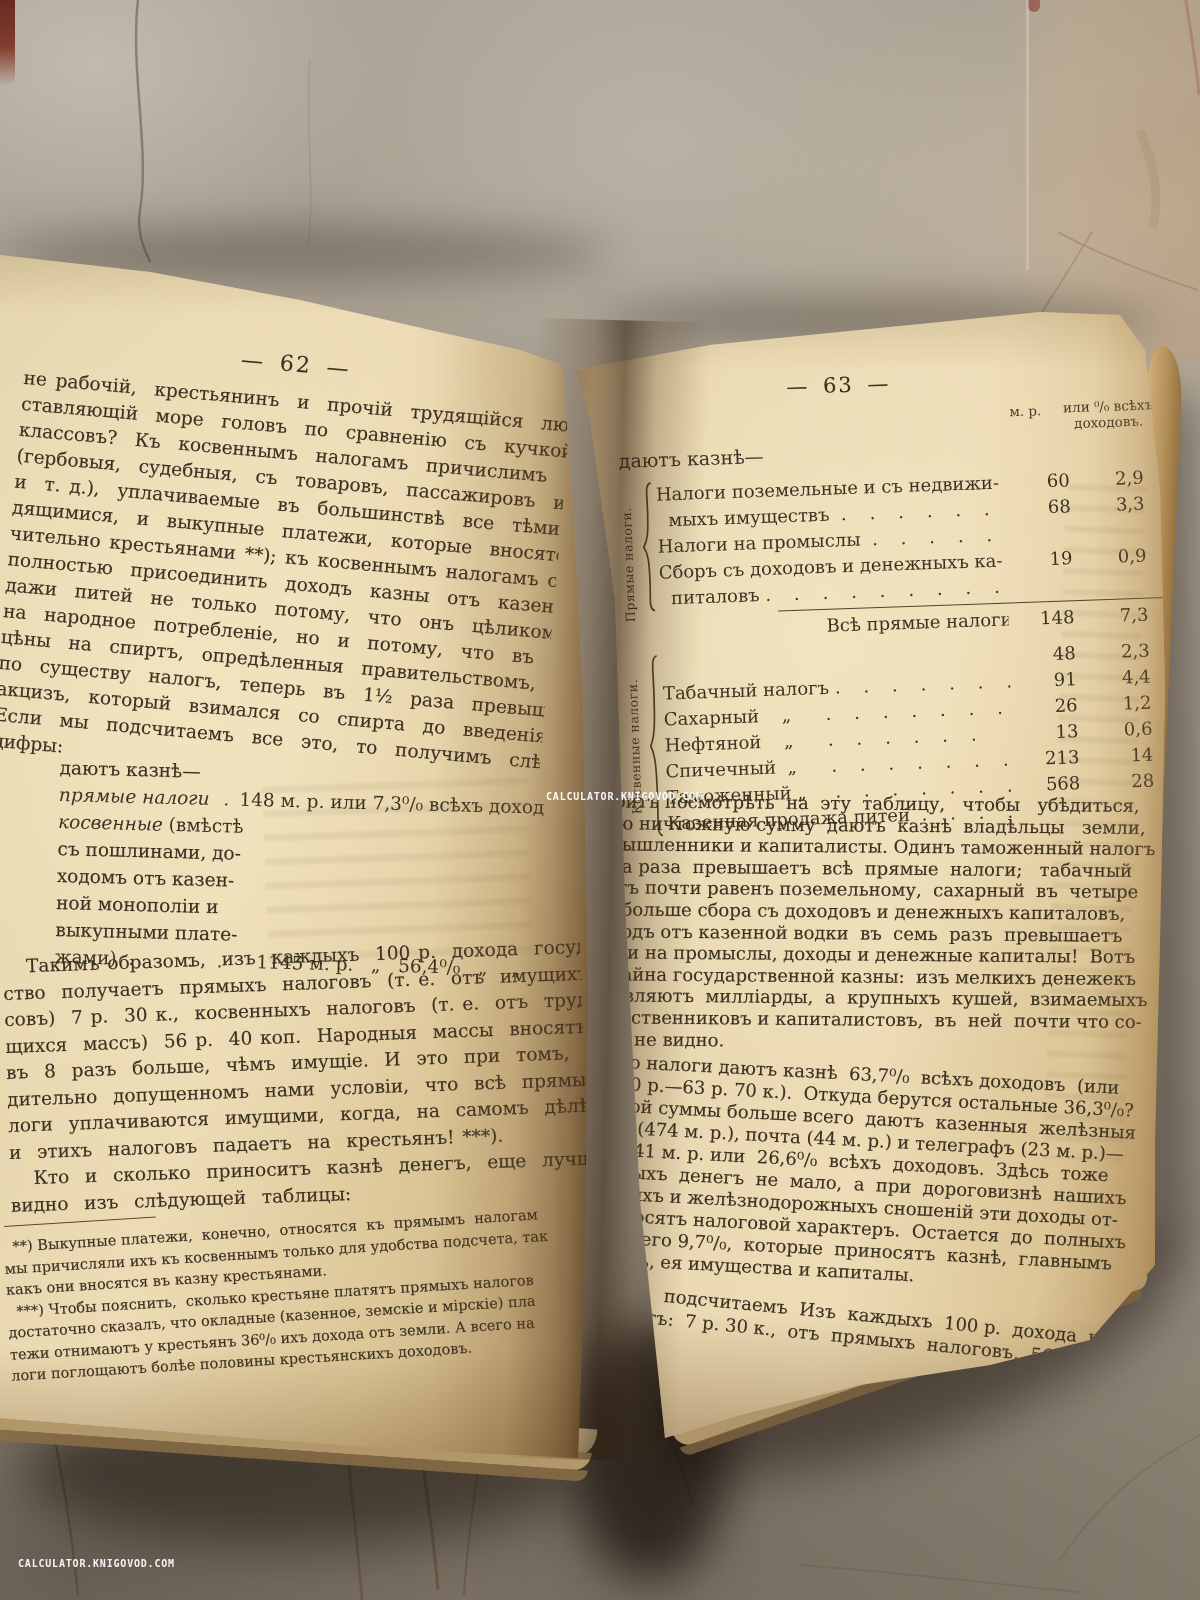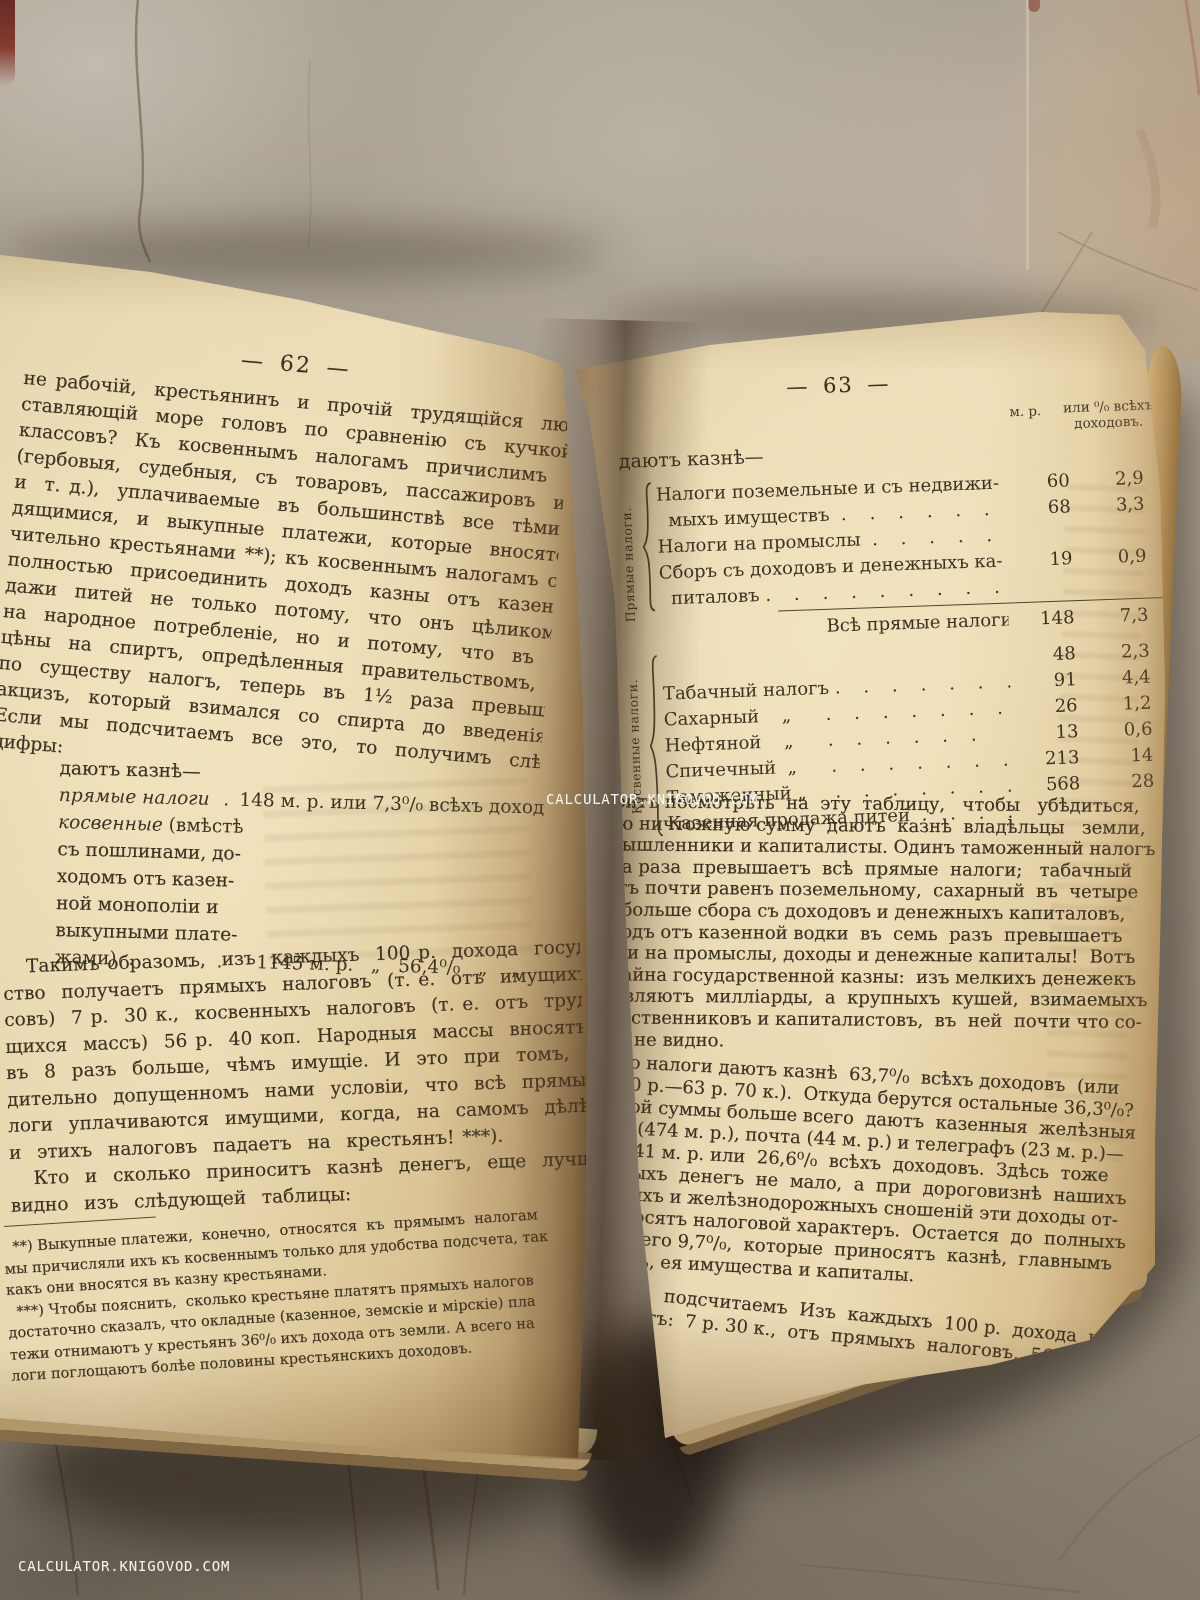--- a/index.html
+++ b/index.html
@@ -116,21 +116,21 @@
   .rb4 .line{font-size:18px;line-height:23px;}
 
   .gutter{position:absolute;left:520px;top:320px;width:175px;height:1140px;z-index:5;transform:rotate(1.5deg);pointer-events:none;
     background:linear-gradient(90deg,rgba(70,45,20,0) 0%,rgba(70,45,20,.28) 34%,rgba(42,26,11,.5) 52%,rgba(70,45,20,.22) 70%,rgba(70,45,20,0) 100%);}
   .ghost{position:absolute;z-index:4;pointer-events:none;filter:blur(1.2px);}
   .gh1{left:265px;top:765px;width:265px;height:200px;transform:rotate(-2deg);opacity:.8;
     background:repeating-linear-gradient(180deg,rgba(125,108,78,0) 0 17px,rgba(125,108,78,.13) 17px 24px);}
   .gh2{left:1055px;top:470px;width:80px;height:690px;transform:rotate(2deg);opacity:.8;
     background:repeating-linear-gradient(180deg,rgba(120,100,70,0) 0 15px,rgba(120,100,70,.12) 15px 21px);}
 
-  .watermark{position:absolute;z-index:8;font-family:"DejaVu Sans Mono",monospace;font-weight:normal;color:rgba(255,255,255,.93);font-size:14px;letter-spacing:.8px;white-space:nowrap;}
+  .watermark{position:absolute;z-index:8;font-family:"DejaVu Sans Mono",monospace;font-weight:bold;color:rgba(255,255,255,.93);font-size:10px;letter-spacing:.8px;white-space:nowrap;}
   .wm-center{left:546px;top:791px;}
   .wm-bottom{left:18px;top:1558px;}
 </style>
 </head>
 <body>
 
 <div class="scene">
 
   <svg class="veins" width="1200" height="1600">
     <path d="M138,0 C130,70 150,150 140,210 C136,235 146,252 150,262" stroke="#6f6450" stroke-width="2.5" fill="none" opacity="0.65"></path>

